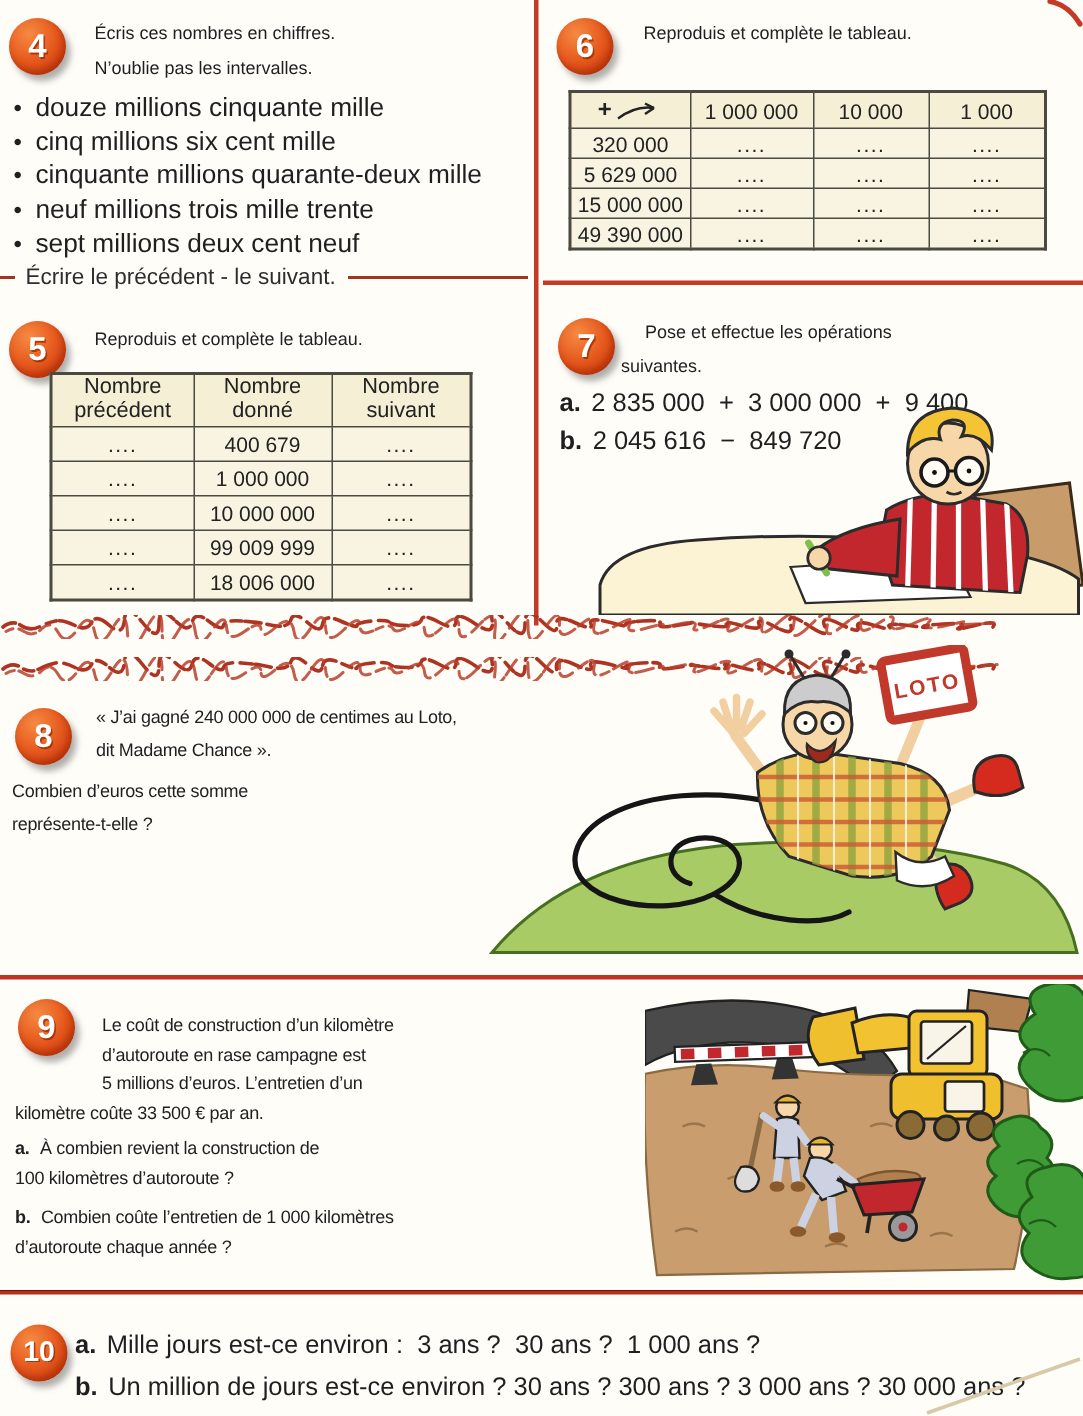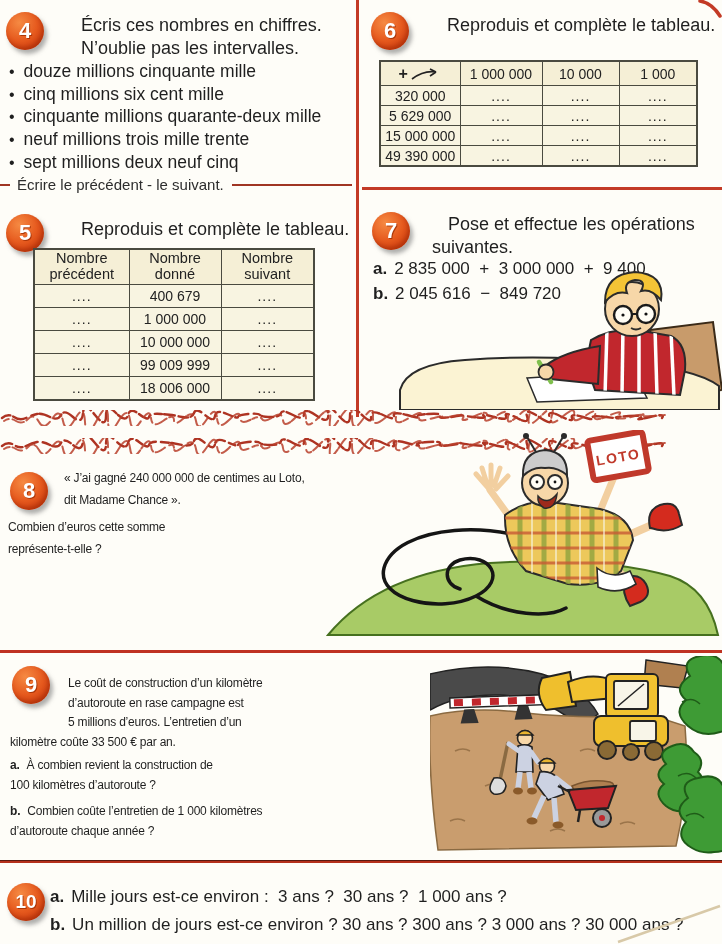--- a/index.html
+++ b/index.html
@@ -1,20 +1,20 @@
 <!DOCTYPE html>
 <html><head>
 <meta charset="utf-8">
 <style>
   html,body{margin:0;padding:0;background:#e9e9e9;}
   .page{position:relative;width:722px;height:944px;background:#fefdf8;overflow:hidden;
         font-family:"Liberation Sans",sans-serif;color:#1f1f1f;}
   .abs{position:absolute;}
   .t{font-size:12px;white-space:nowrap;letter-spacing:-0.2px;}
-  .title{font-size:18px;margin-left:18px;}
+  .title{font-size:12px;}
   .small{font-size:17px;}
   .pre{white-space:pre;}
   .lbl{font-weight:bold;margin-right:7px;}
 
   .badge{position:absolute;width:38px;height:38px;border-radius:50%;
          background:radial-gradient(circle at 35% 28%,#f58a43,#e65a1e 48%,#cf3d0f 85%,#b93208);
          color:#fff;display:flex;align-items:center;justify-content:center;
          font-size:22px;font-weight:bold;
          box-shadow:3px 4px 4px rgba(110,110,110,.55), inset -2px -3px 4px rgba(140,30,0,.45);
          text-shadow:1px 1px 0 rgba(150,40,0,.75);}
@@ -68,21 +68,21 @@
     <span>4</span>
   </div>
   <div class="abs title" style="left:63px;top:15px">Écris ces nombres en chiffres.</div>
   <div class="abs title" style="left:63px;top:38px">N’oublie pas les intervalles.</div>
 
   <ul class="blist">
     <li class="bullet-item" style="left:9px;top:61px">douze millions cinquante mille</li>
     <li class="bullet-item" style="left:9px;top:84px">cinq millions six cent mille</li>
     <li class="bullet-item" style="left:9px;top:106px">cinquante millions quarante-deux mille</li>
     <li class="bullet-item" style="left:9px;top:129px">neuf millions trois mille trente</li>
-    <li class="bullet-item" style="left:9px;top:152px">sept millions deux neuf cinq</li>
+    <li class="bullet-item" style="left:9px;top:152px">sept millions deux cent neuf</li>
   </ul>
 
   <div class="divlabel">
     <span class="dash s"></span>
     <span class="txt">Écrire le précédent - le suivant.</span>
     <span class="dash l"></span>
   </div>
 
   <div class="badge" style="left:6px;top:214px">
     <span>5</span>

